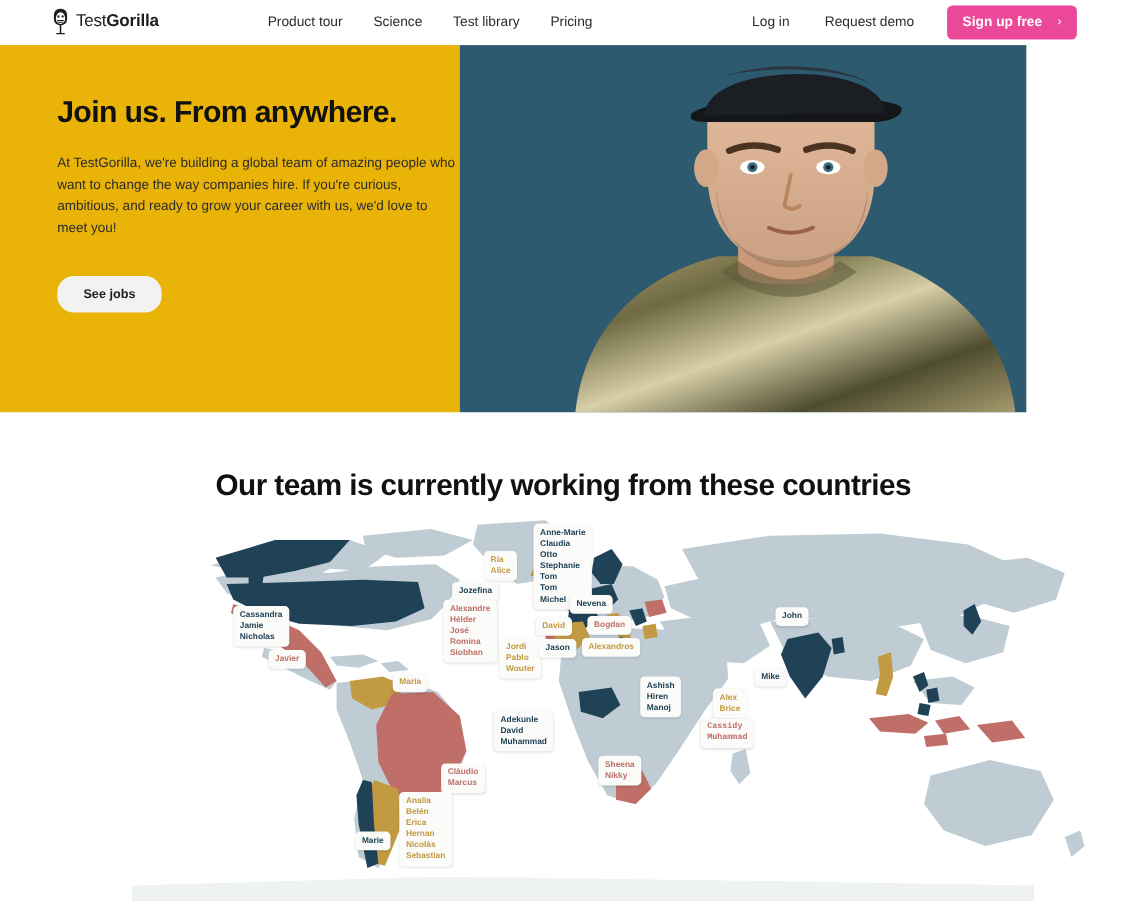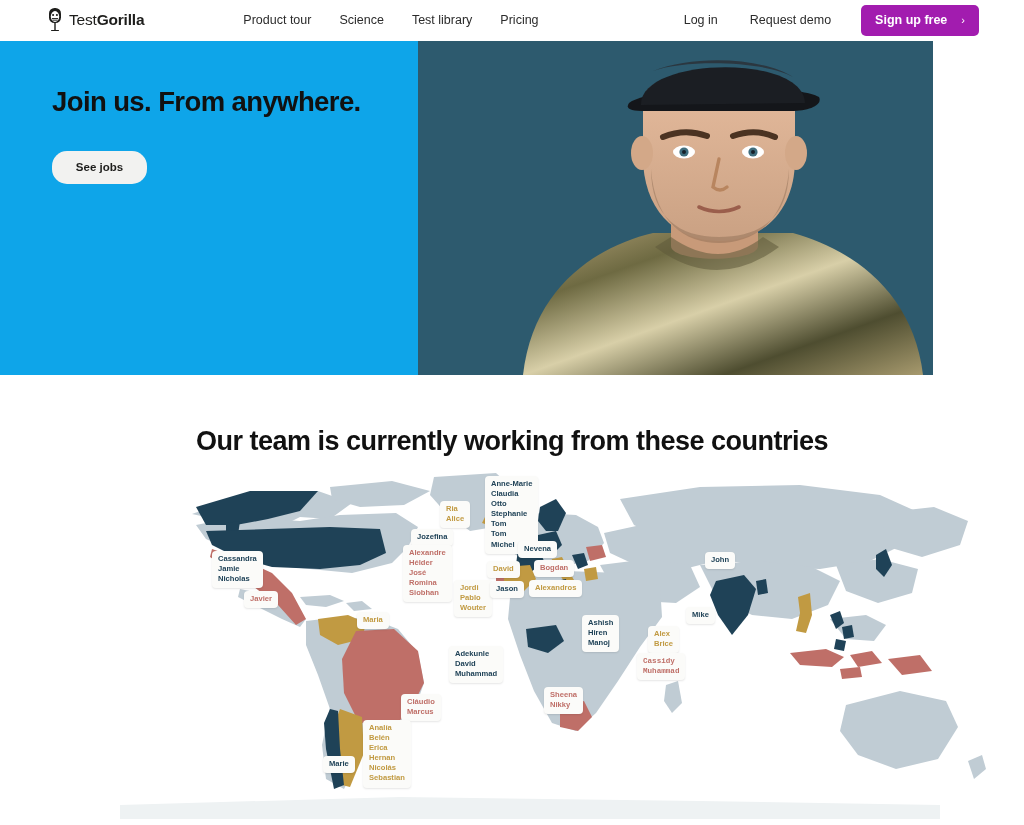--- a/index.html
+++ b/index.html
@@ -34,40 +34,40 @@
   .nav-main a {
     font-size: 12.5px; color: #2b2b2b; text-decoration: none;
     padding: 0 14px; white-space: nowrap;
   }
   .nav-right { display: flex; align-items: center; margin-left: auto; margin-right: 45px; gap: 0; }
   .nav-right a {
     font-size: 12.5px; color: #2b2b2b; text-decoration: none;
     padding: 0 16px; white-space: nowrap;
   }
   .btn-signup {
-    background: #a21caf;
+    background: #ec4899;
     color: #ffffff;
     font-size: 12.5px;
     font-weight: 700;
     border: none;
     border-radius: 5px;
     height: 31px;
     padding: 0 14px;
     margin-left: 14px;
     display: flex; align-items: center; gap: 14px;
     cursor: pointer;
     white-space: nowrap;
   }
   .btn-signup .chev { font-size: 11px; font-weight: 400; }
 
   
   .hero { display: flex; height: 334px; width: 1024px; }
   .hero-left {
     width: 418px;
-    background: #0ea5e9;
+    background: #eab308;
     padding: 45px 0 0 52px;
     position: relative;
   }
   .hero-title {
     font-size: 27.5px;
     font-weight: 800;
     color: #111111;
     letter-spacing: -0.6px;
     line-height: 1.15;
   }
@@ -157,20 +157,21 @@
     <button class="btn-signup">
       <span>Sign up free</span>
       <span class="chev">›</span>
     </button>
   </div>
 </div>
 
 <section class="hero">
   <div class="hero-left">
     <h1 class="hero-title">Join us. From anywhere.</h1>
+    <p class="hero-body">At TestGorilla, we're building a global team of amazing people who want to change the way companies hire. If you're curious, ambitious, and ready to grow your career with us, we'd love to meet you!</p>
     <button class="btn-seejobs">See jobs</button>
   </div>
   <div class="hero-right">
     <svg class="photo" viewBox="0 0 430 334">
       <defs>
         <linearGradient id="camo" x1="0" y1="0" x2="1" y2="1">
           <stop offset="0%" stop-color="#b3a278"></stop>
           <stop offset="25%" stop-color="#6e6a42"></stop>
           <stop offset="50%" stop-color="#d8cfa8"></stop>
           <stop offset="75%" stop-color="#4e4d30"></stop>

